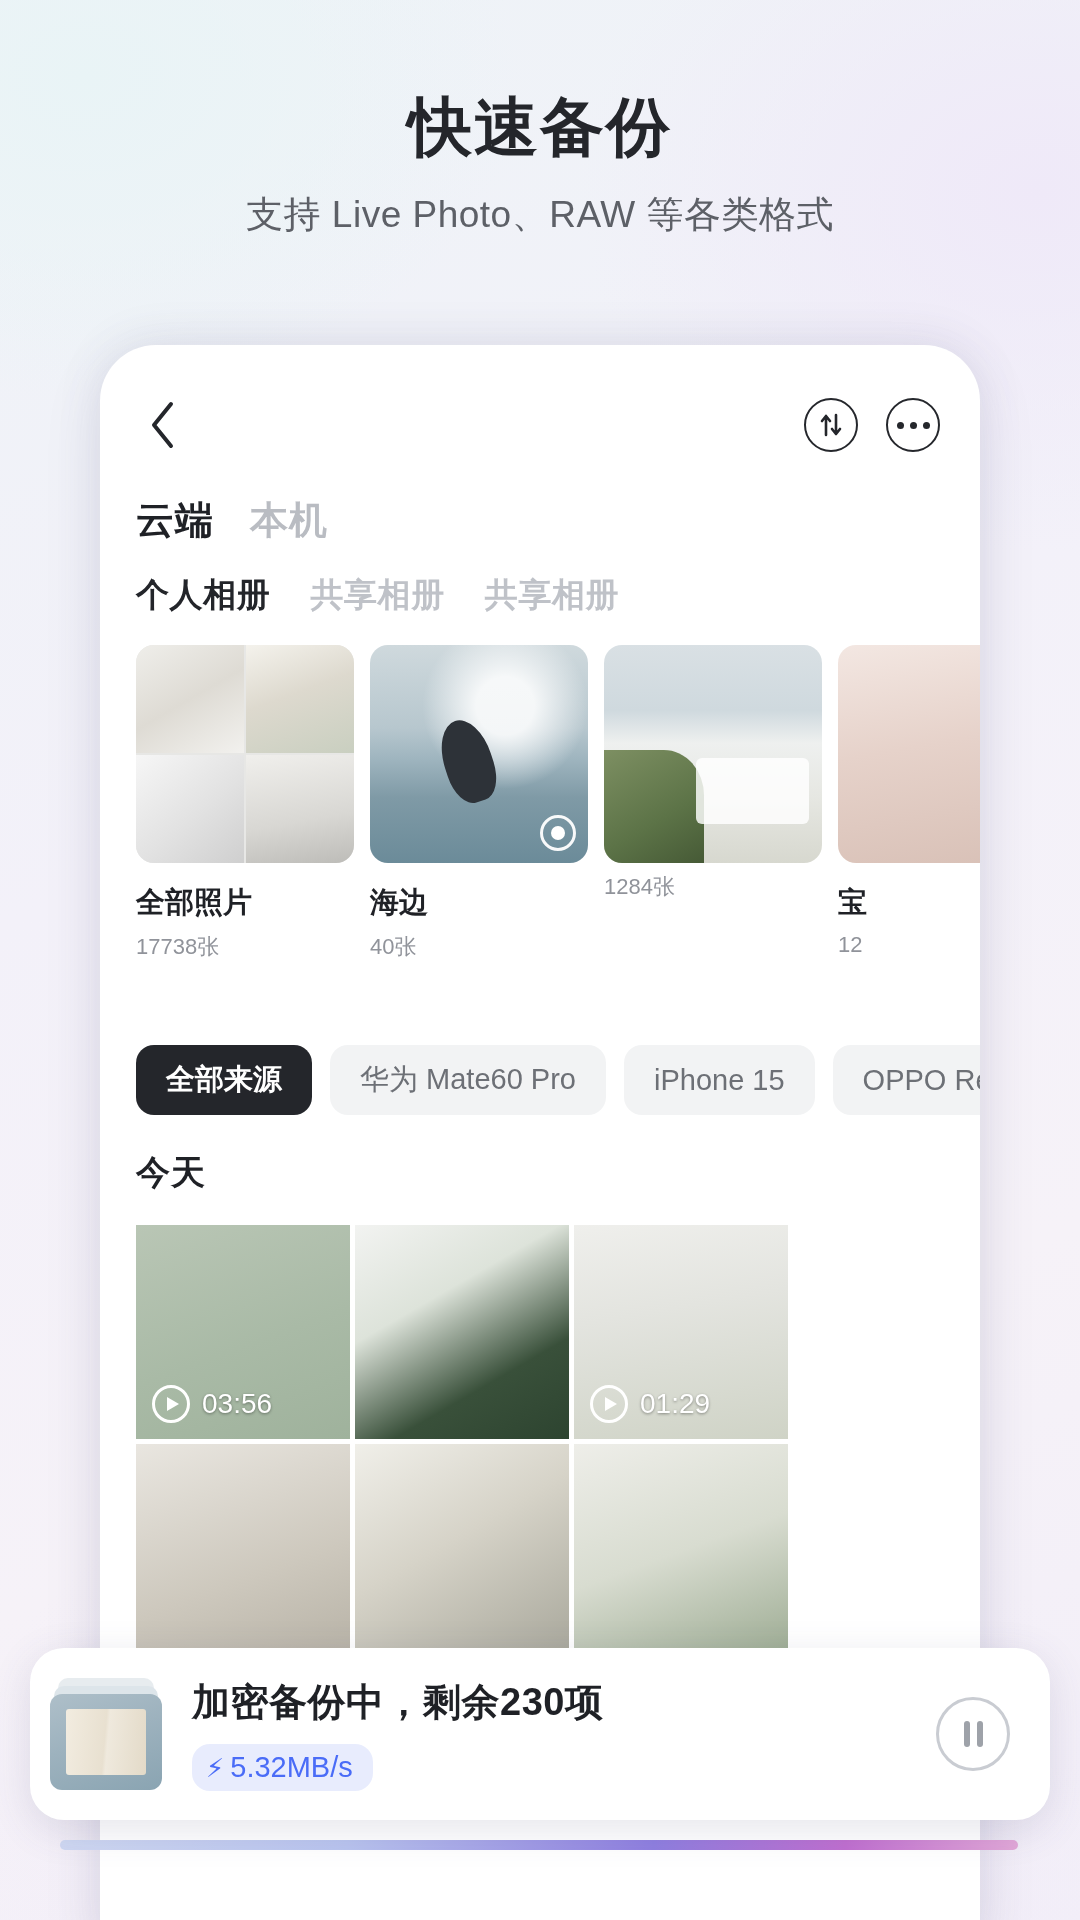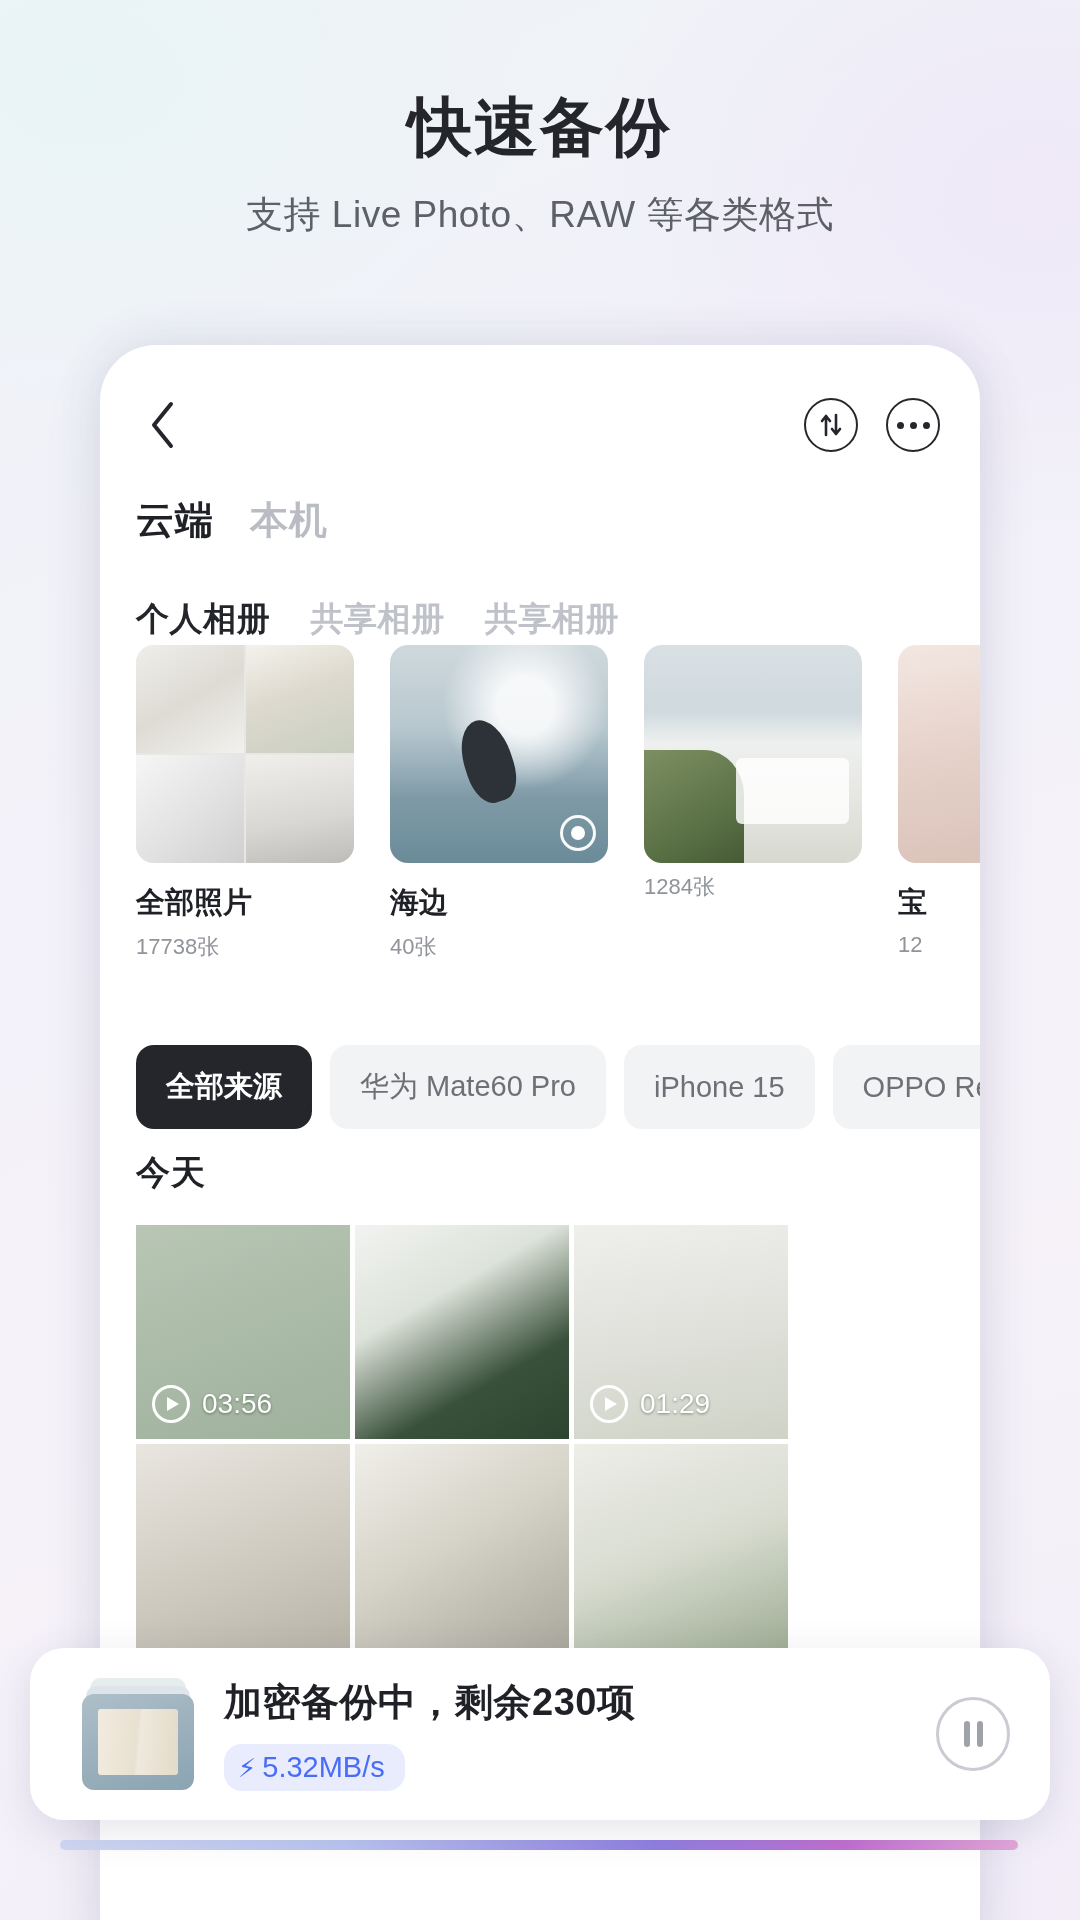--- a/index.html
+++ b/index.html
@@ -68,30 +68,30 @@
   .tabs {
     position: absolute; top: 150px; left: 36px;
     display: flex; align-items: baseline; gap: 36px;
   }
   .tab { font-size: 38px; font-weight: 700; color: #b9bcc2; letter-spacing: 1px; }
   .tab.active { color: #1f2126; }
 
   
   .subtabs {
     position: absolute; top: 228px; left: 36px;
-    display: flex; align-items: baseline; gap: 40px; margin-top: 24px;
+    display: flex; align-items: baseline; gap: 40px;
   }
   .subtab { font-size: 33px; font-weight: 700; color: #bfc2c8; letter-spacing: 0.6px; }
   .subtab.active { color: #23252a; }
 
   
   .albums {
     position: absolute; top: 300px; left: 36px;
     width: 844px; height: 330px;
-    display: flex; gap: 36px;
+    display: flex; gap: 16px;
   }
   .album { width: 218px; flex: 0 0 218px; }
   .album-thumb {
     width: 218px; height: 218px; border-radius: 18px; overflow: hidden;
     position: relative; background: #e7e7e5;
   }
   .album-name {
     margin-top: 20px; font-size: 29px; font-weight: 700; color: #1f2126;
     white-space: nowrap;
   }
@@ -139,21 +139,21 @@
   .partial {
     background: linear-gradient(170deg,#f3e7e2 0%, #e6d2ca 45%, #d8c0b6 100%);
   }
 
   
   .chips {
     position: absolute; top: 700px; left: 36px;
     width: 860px; display: flex; gap: 18px; align-items: center;
   }
   .chip {
-    height: 84px; padding: 16px 30px; border-radius: 18px;
+    height: 70px; padding: 16px 30px; border-radius: 18px;
     background: #f2f3f4; color: #6d7076; font-size: 29px;
     display: flex; align-items: center; white-space: nowrap;
   }
   .chip.active { background: #24262b; color: #ffffff; font-weight: 700; }
 
   
   .section-title {
     position: absolute; top: 805px; left: 36px;
     font-size: 34px; font-weight: 700; color: #1f2126; letter-spacing: 1px;
   }
@@ -186,21 +186,21 @@
 
   
   .backup-card {
     position: absolute;
     left: 30px; top: 1648px;
     width: 1020px; height: 172px;
     background: #ffffff;
     border-radius: 34px;
     box-shadow: 0 10px 40px rgba(70,70,110,0.14);
     display: flex; align-items: center;
-    padding: 0 40px 0 52px;
+    padding: 0 40px 0 20px;
     z-index: 20;
   }
   .bk-thumb-wrap { position: relative; width: 112px; height: 112px; flex: 0 0 112px; }
   .bk-stack1 {
     position: absolute; left: 8px; top: 0; width: 96px; height: 16px;
     background: #e7ecef; border-radius: 10px 10px 0 0;
   }
   .bk-stack2 {
     position: absolute; left: 4px; top: 8px; width: 104px; height: 16px;
     background: #dde5ea; border-radius: 10px 10px 0 0;

